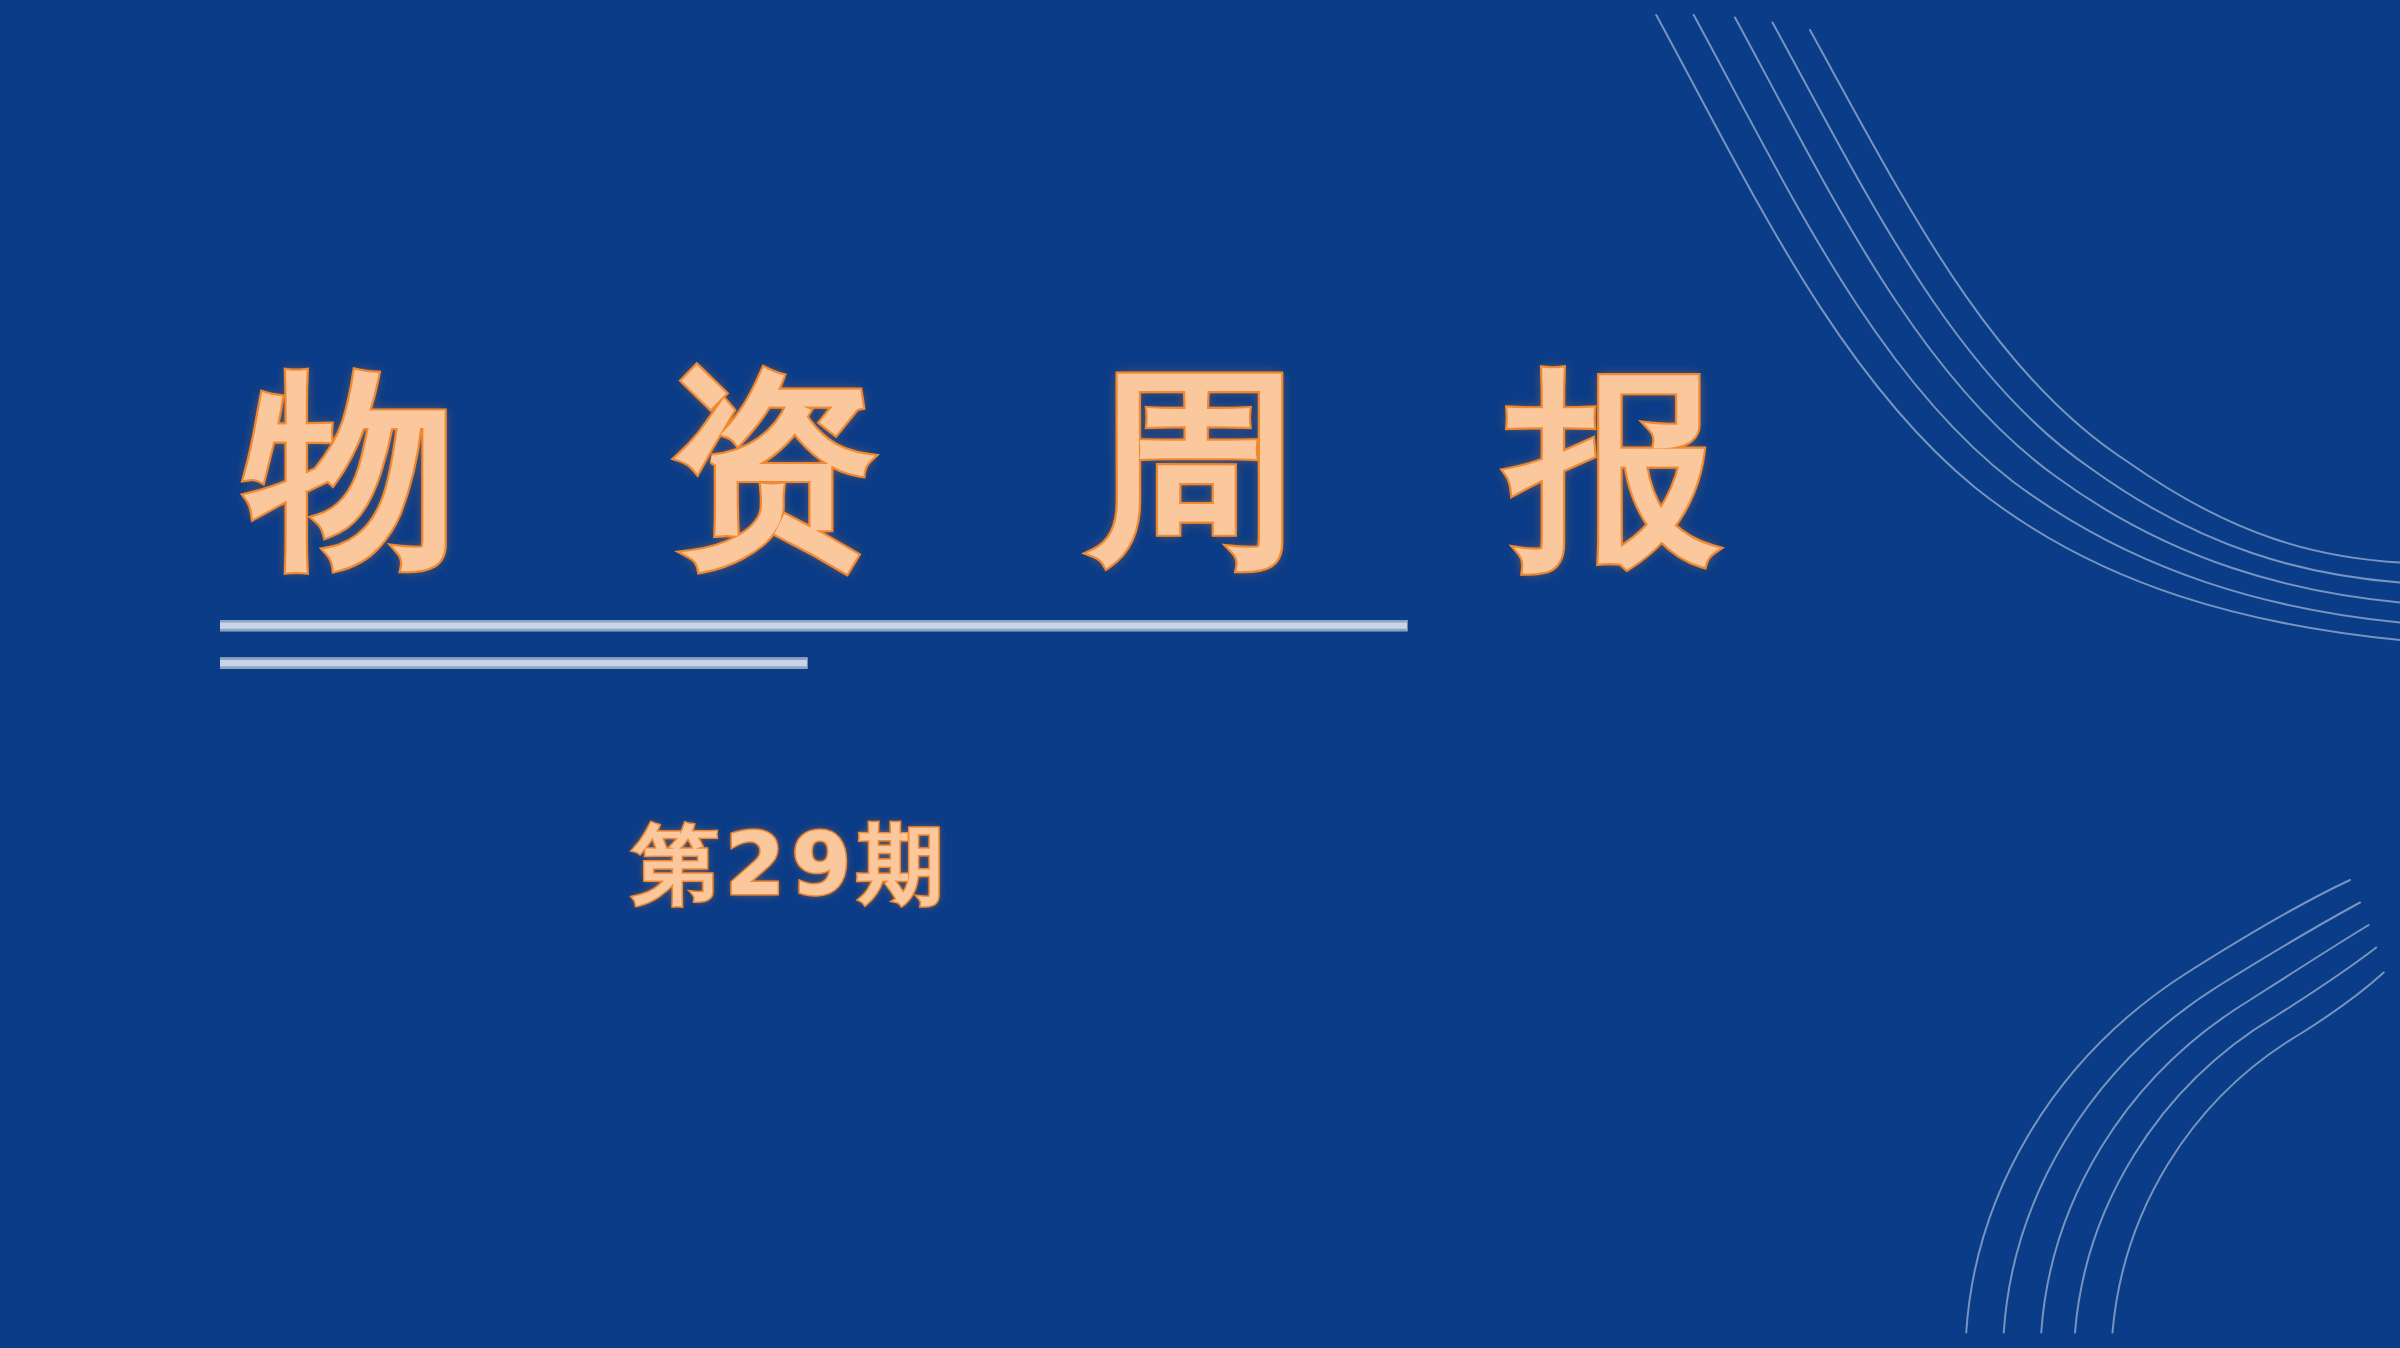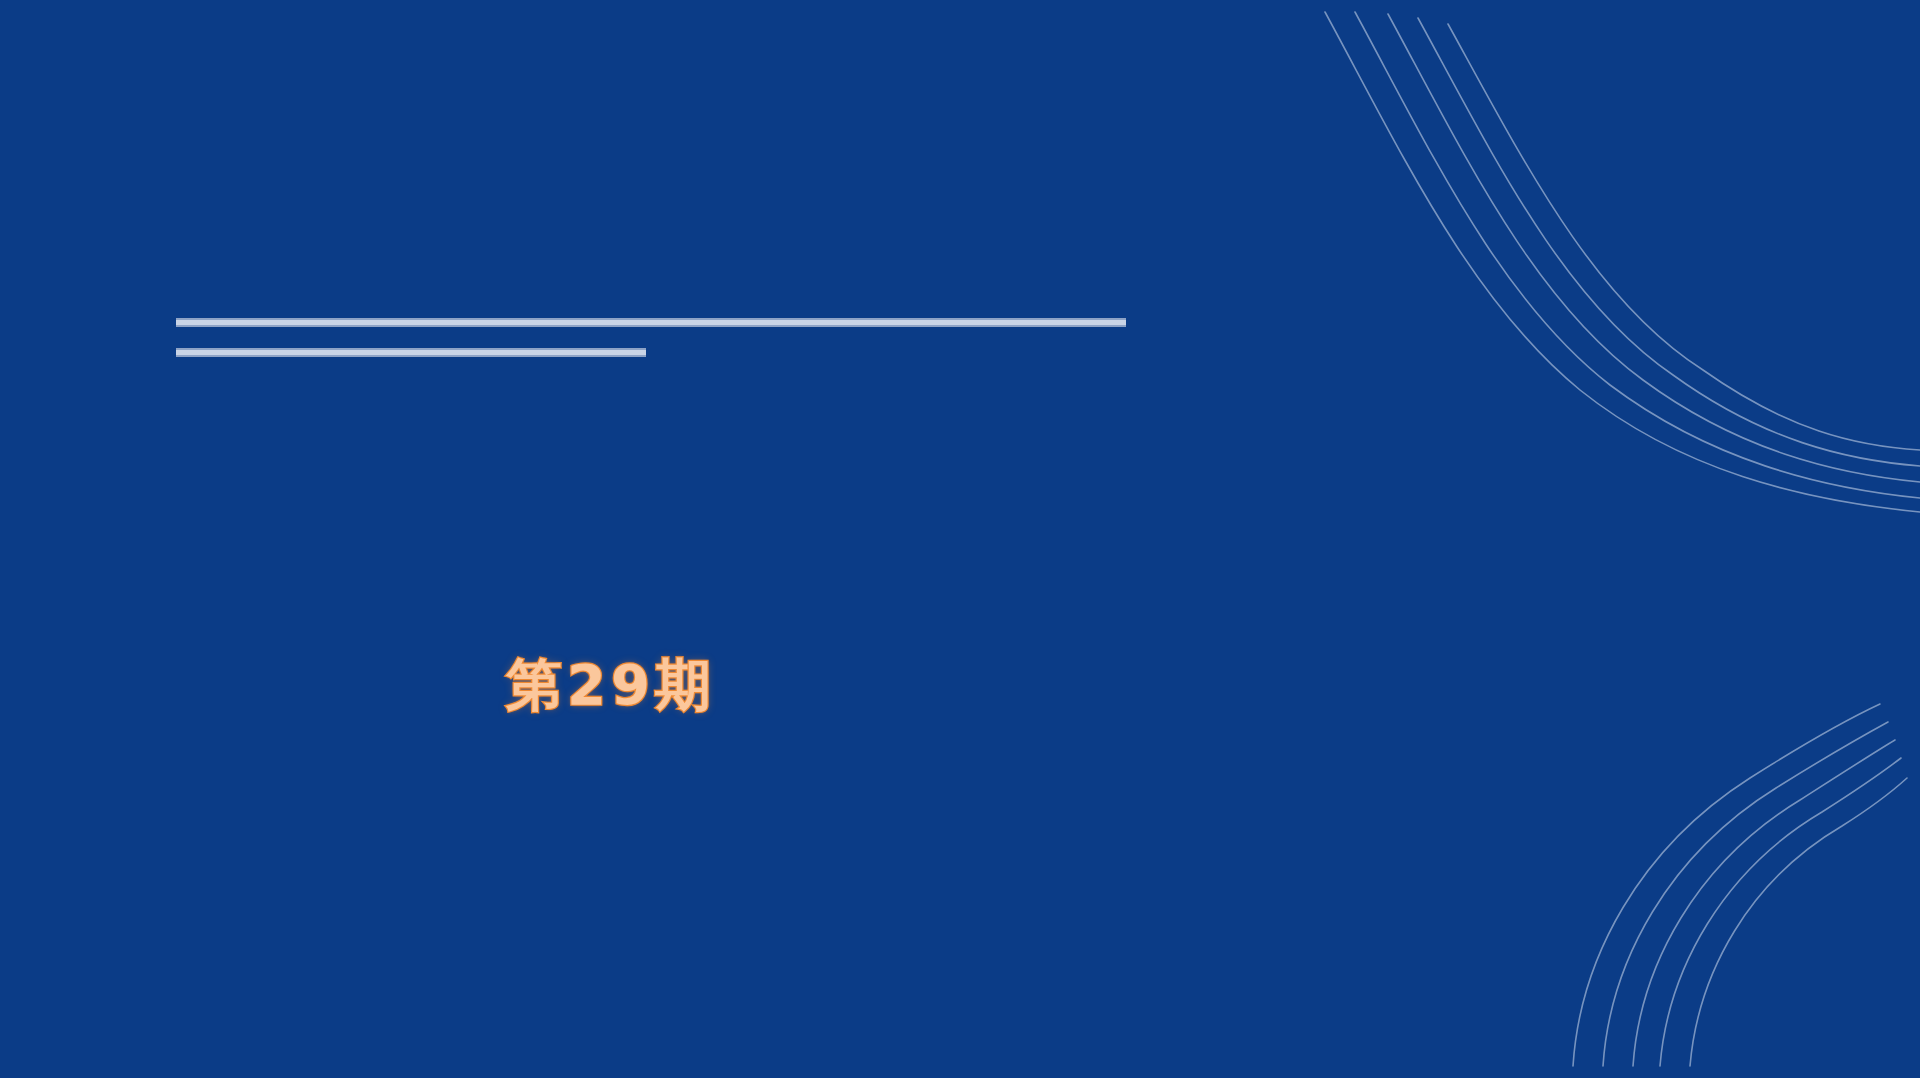--- a/index.html
+++ b/index.html
@@ -90,21 +90,21 @@
     margin-top: 21px;
     margin-left: 0;
   }
 
   
   .subtitle {
     position: absolute;
     left: 506px;
     top: 652px;
     font-family: "DejaVu Sans", "Liberation Sans", sans-serif;
-    font-size: 56px;
+    font-size: 69px;
     font-weight: 700;
     line-height: 1.18;
     letter-spacing: 5px;
     color: #fbc79c;
     white-space: nowrap;
     margin: 0;
     -webkit-text-stroke: 2.4px #f08a33;
     paint-order: stroke fill;
     text-shadow:
       0 0 3px rgba(240,138,51,0.8),
@@ -130,19 +130,20 @@
     <svg viewBox="0 0 640 480" preserveAspectRatio="none" aria-hidden="true">
       <path d="M 293 468  C 300 360, 360 250, 470 180  C 530 142, 570 120, 600 106"></path>
       <path d="M 323 468  C 330 362, 390 256, 496 190  C 552 155, 586 136, 608 124"></path>
       <path d="M 353 468  C 360 366, 418 264, 520 202  C 570 170, 598 152, 615 142"></path>
       <path d="M 380 468  C 388 370, 444 272, 542 214  C 586 186, 608 170, 621 160"></path>
       <path d="M 410 468  C 418 374, 470 282, 562 228  C 600 204, 616 190, 627 180"></path>
     </svg>
   </div>
 
   <div class="title-block">
+    <h1 class="main-title">物 资 周 报</h1>
     <span class="rule rule-long"></span>
     <span class="rule rule-short"></span>
   </div>
 
   <p class="subtitle">第29期</p>
 
 </div>
 
 </body></html>

